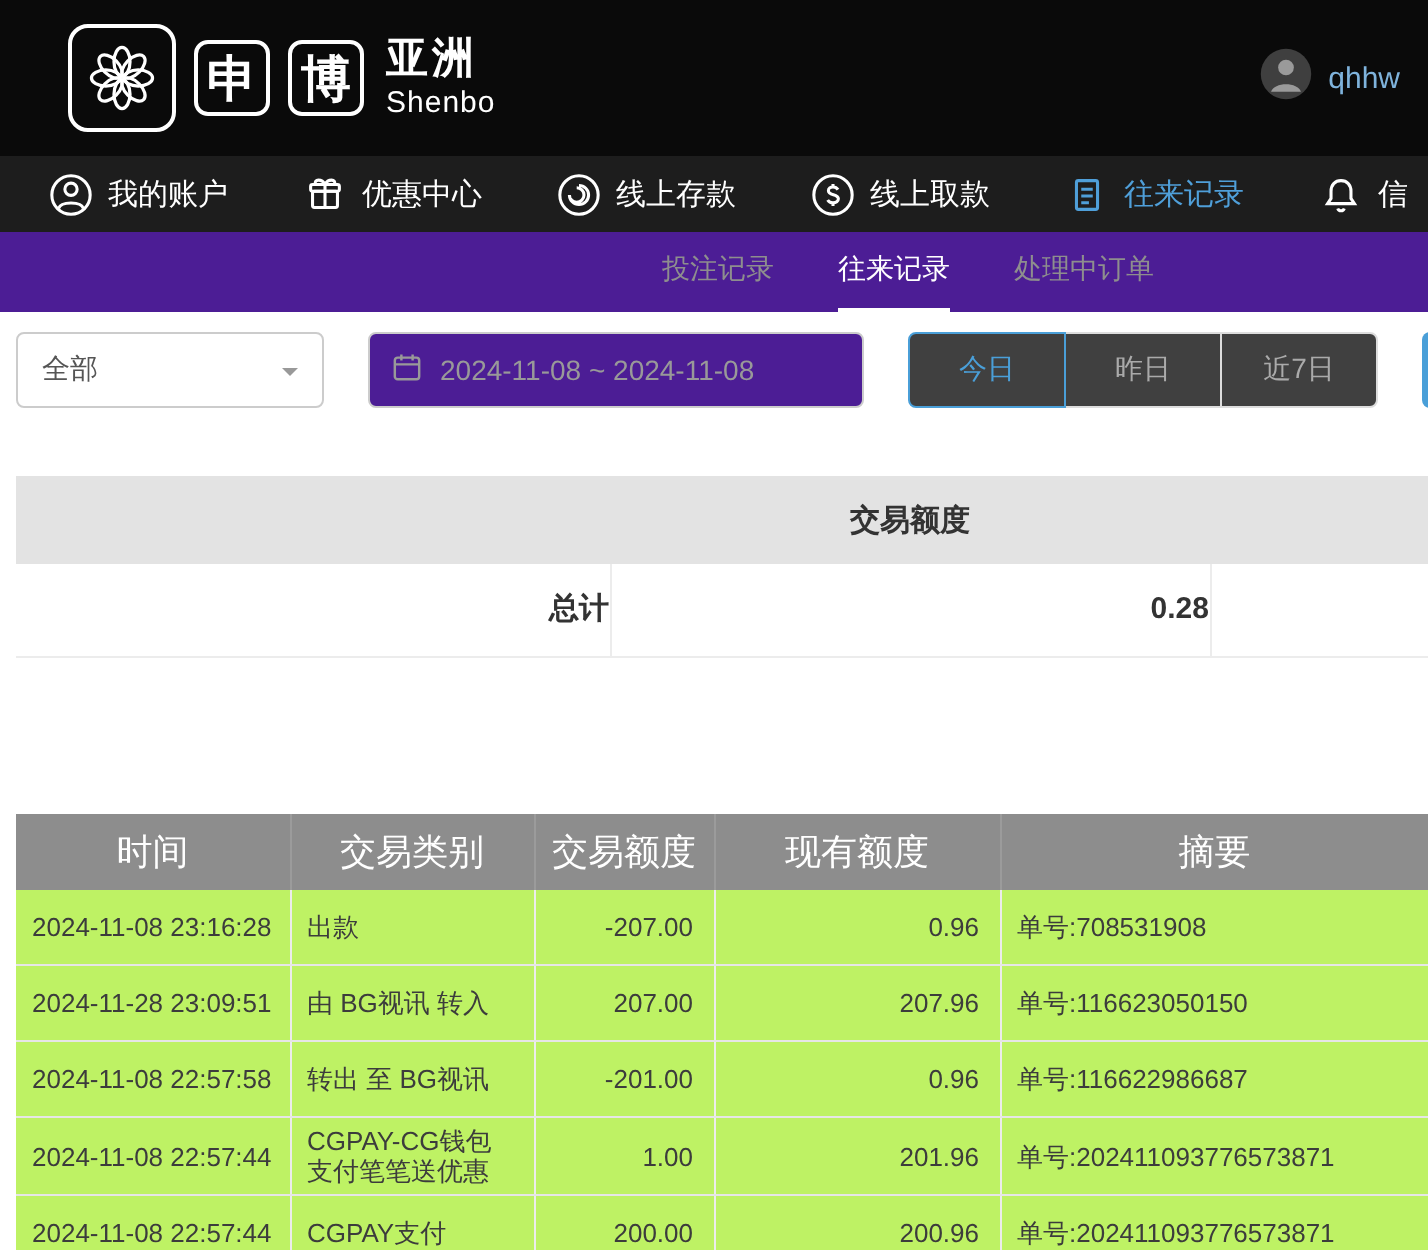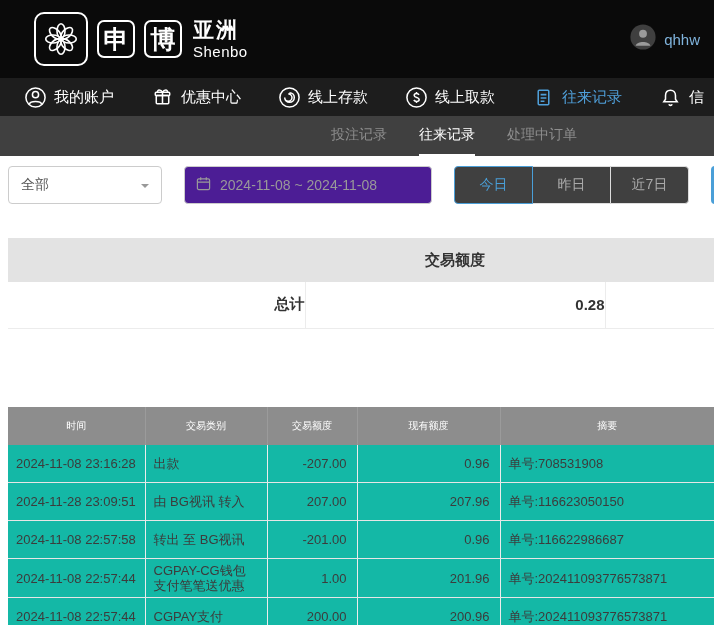--- a/index.html
+++ b/index.html
@@ -18,21 +18,21 @@
 .username { color:#7fb3dc; font-size:15px; white-space:nowrap; }
 
 
 .mainnav { height:38px; background:#1d1d1d; display:flex; align-items:center; gap:37px; padding-left:24px; white-space:nowrap; overflow:hidden; }
 .nav-item { flex:none; display:flex; align-items:center; gap:7px; color:#fff; font-size:15px; cursor:pointer; }
 .nav-item.active { color:#4f9fd9; }
 .nav-ico { width:23px; height:23px; display:flex; flex:none; }
 .nav-ico svg { width:23px; height:23px; }
 
 
-.subnav { height:40px; background:#404040; display:flex; justify-content:flex-end; gap:32px; padding-right:137px; }
+.subnav { height:40px; background:#4c1d95; display:flex; justify-content:flex-end; gap:32px; padding-right:137px; }
 .subnav-item { color:#8e8e8e; font-size:14px; display:flex; align-items:center; border-bottom:2px solid transparent; cursor:pointer; }
 .subnav-item.active { color:#fff; border-bottom-color:#fff; }
 
 
 .filters { display:flex; margin:10px 0 0 8px; gap:22px; flex-wrap:nowrap; }
 .select-box { flex:none; width:154px; height:38px; border:1px solid #ccc; border-radius:4px; background:#fff; display:flex; align-items:center; padding:0 12px; font-size:14px; color:#555; cursor:pointer; }
 .caret-down { margin-left:auto; margin-top:5px; width:0; height:0; border:4.5px solid transparent; border-top-color:#999; }
 .date-box { flex:none; width:248px; height:38px; border:1px solid #ccc; border-radius:4px; background:#4c1d95; display:flex; align-items:center; gap:9px; padding:0 11px; font-size:14px; color:#999; cursor:pointer; }
 .range-group { flex:none; display:flex; }
 .range-btn { width:79px; height:38px; background:#404040; border:1px solid #ddd; font-size:14px; color:#aaa; cursor:pointer; font-family:inherit; }
@@ -43,23 +43,23 @@
 .search-btn { flex:none; width:90px; height:38px; background:#4a9fd8; color:#fff; border:none; border-radius:4px; font-size:15px; cursor:pointer; font-family:inherit; }
 
 
 .summary-table { margin:34px 0 0 8px; width:706px; border-collapse:collapse; table-layout:fixed; }
 .summary-table th { background:#e3e3e3; height:44px; font-size:15px; color:#333; font-weight:bold; }
 .summary-table td { height:46px; text-align:right; font-size:15px; font-weight:bold; color:#333; border-bottom:1px solid #ececec; background:#fff; }
 .summary-table td + td { border-left:1px solid #ececec; }
 
 
 .records-table { margin:78px 0 0 8px; width:706px; border-collapse:collapse; table-layout:fixed; }
-.records-table th { background:#8d8d8d; color:#fff; height:38px; font-size:10px; font-weight:normal; }
+.records-table th { background:#8d8d8d; color:#fff; height:38px; font-size:18px; font-weight:normal; }
 .records-table th + th { border-left:1px solid #9b9b9b; }
-.records-table td { height:38px; padding:4px 8px; font-size:13px; color:#3c3c3c; line-height:15px; border-bottom:1px solid #e6e6e6; vertical-align:middle; background:#14b8a6; }
+.records-table td { height:38px; padding:4px 8px; font-size:13px; color:#3c3c3c; line-height:15px; border-bottom:1px solid #e6e6e6; vertical-align:middle; background:#bef264; }
 .records-table td + td { border-left:1px solid #ececec; }
 .cell-left { text-align:left; }
 .cell-right { text-align:right; padding-right:10px !important; }
 .nowrap { white-space:nowrap; overflow:hidden; }
 </style>
 </head>
 <body>
 
 <header class="topbar">
   <div class="brand">

